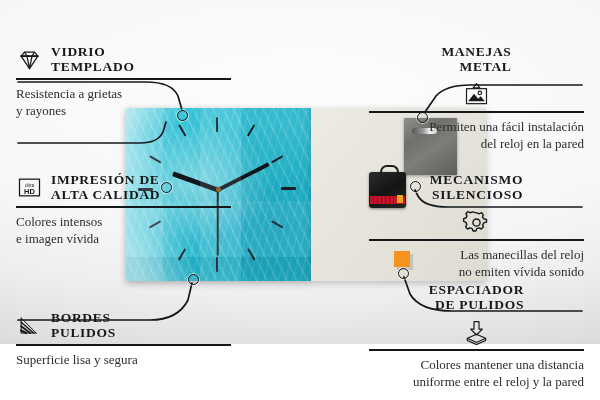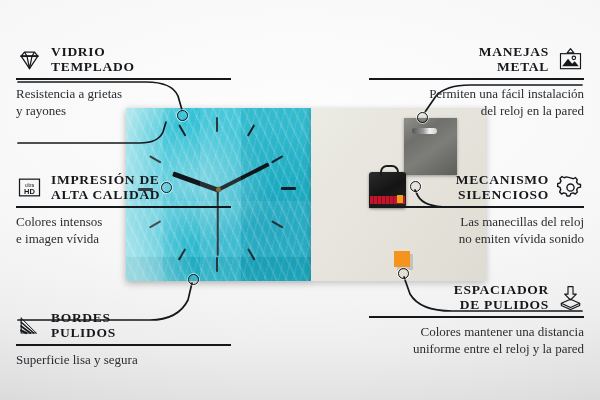--- a/index.html
+++ b/index.html
@@ -2,21 +2,21 @@
 <html><head>
 <meta charset="utf-8">
 <style>
   html,body{margin:0;padding:0;}
   body{
     width:600px;height:400px;overflow:hidden;
     font-family:"Liberation Serif", serif;
     background:#ffffff;
   }
   #stage{
-    position:relative;width:600px;height:400px;
+    position:relative;width:600px;height:344px;
     background:
       radial-gradient(ellipse 150% 95% at 50% 28%, #fdfdfd 0%, #f7f7f7 42%, #eeeeee 62%, #dedede 80%, #c9c9c9 94%, #bcbcbc 100%);
   }
 
   
   .product{position:absolute;}
 
   .clock-face{
     left:126px;top:108px;width:185px;height:173px;
     background:
@@ -82,21 +82,21 @@
     position:absolute;width:9px;height:9px;border-radius:50%;
     border:1.6px solid #14181c;background:transparent;
     box-shadow:0 0 0 1px rgba(255,255,255,.55);
   }
   svg.leaders{position:absolute;left:0;top:0;width:600px;height:400px;pointer-events:none;}
 
   
   .feature{position:absolute;width:215px;}
   .feature .head{display:flex;align-items:center;gap:8px;}
   .feature.left .head{justify-content:flex-start;}
-  .feature.right .head{justify-content:flex-end;}
+  .feature.right .head{justify-content:flex-end;flex-direction:column;}
   .titles{display:flex;flex-direction:column;}
   .t-line{
     font-family:"Liberation Serif", serif;
     font-size:13.5px;font-weight:700;letter-spacing:.7px;
     color:#16181b;line-height:1.12;white-space:nowrap;
   }
   .feature.right .t-line{text-align:right;}
   .rule{height:1.6px;background:#15181b;margin:4px 0 5px 0;}
   .desc{
     font-family:"Liberation Serif", serif;

